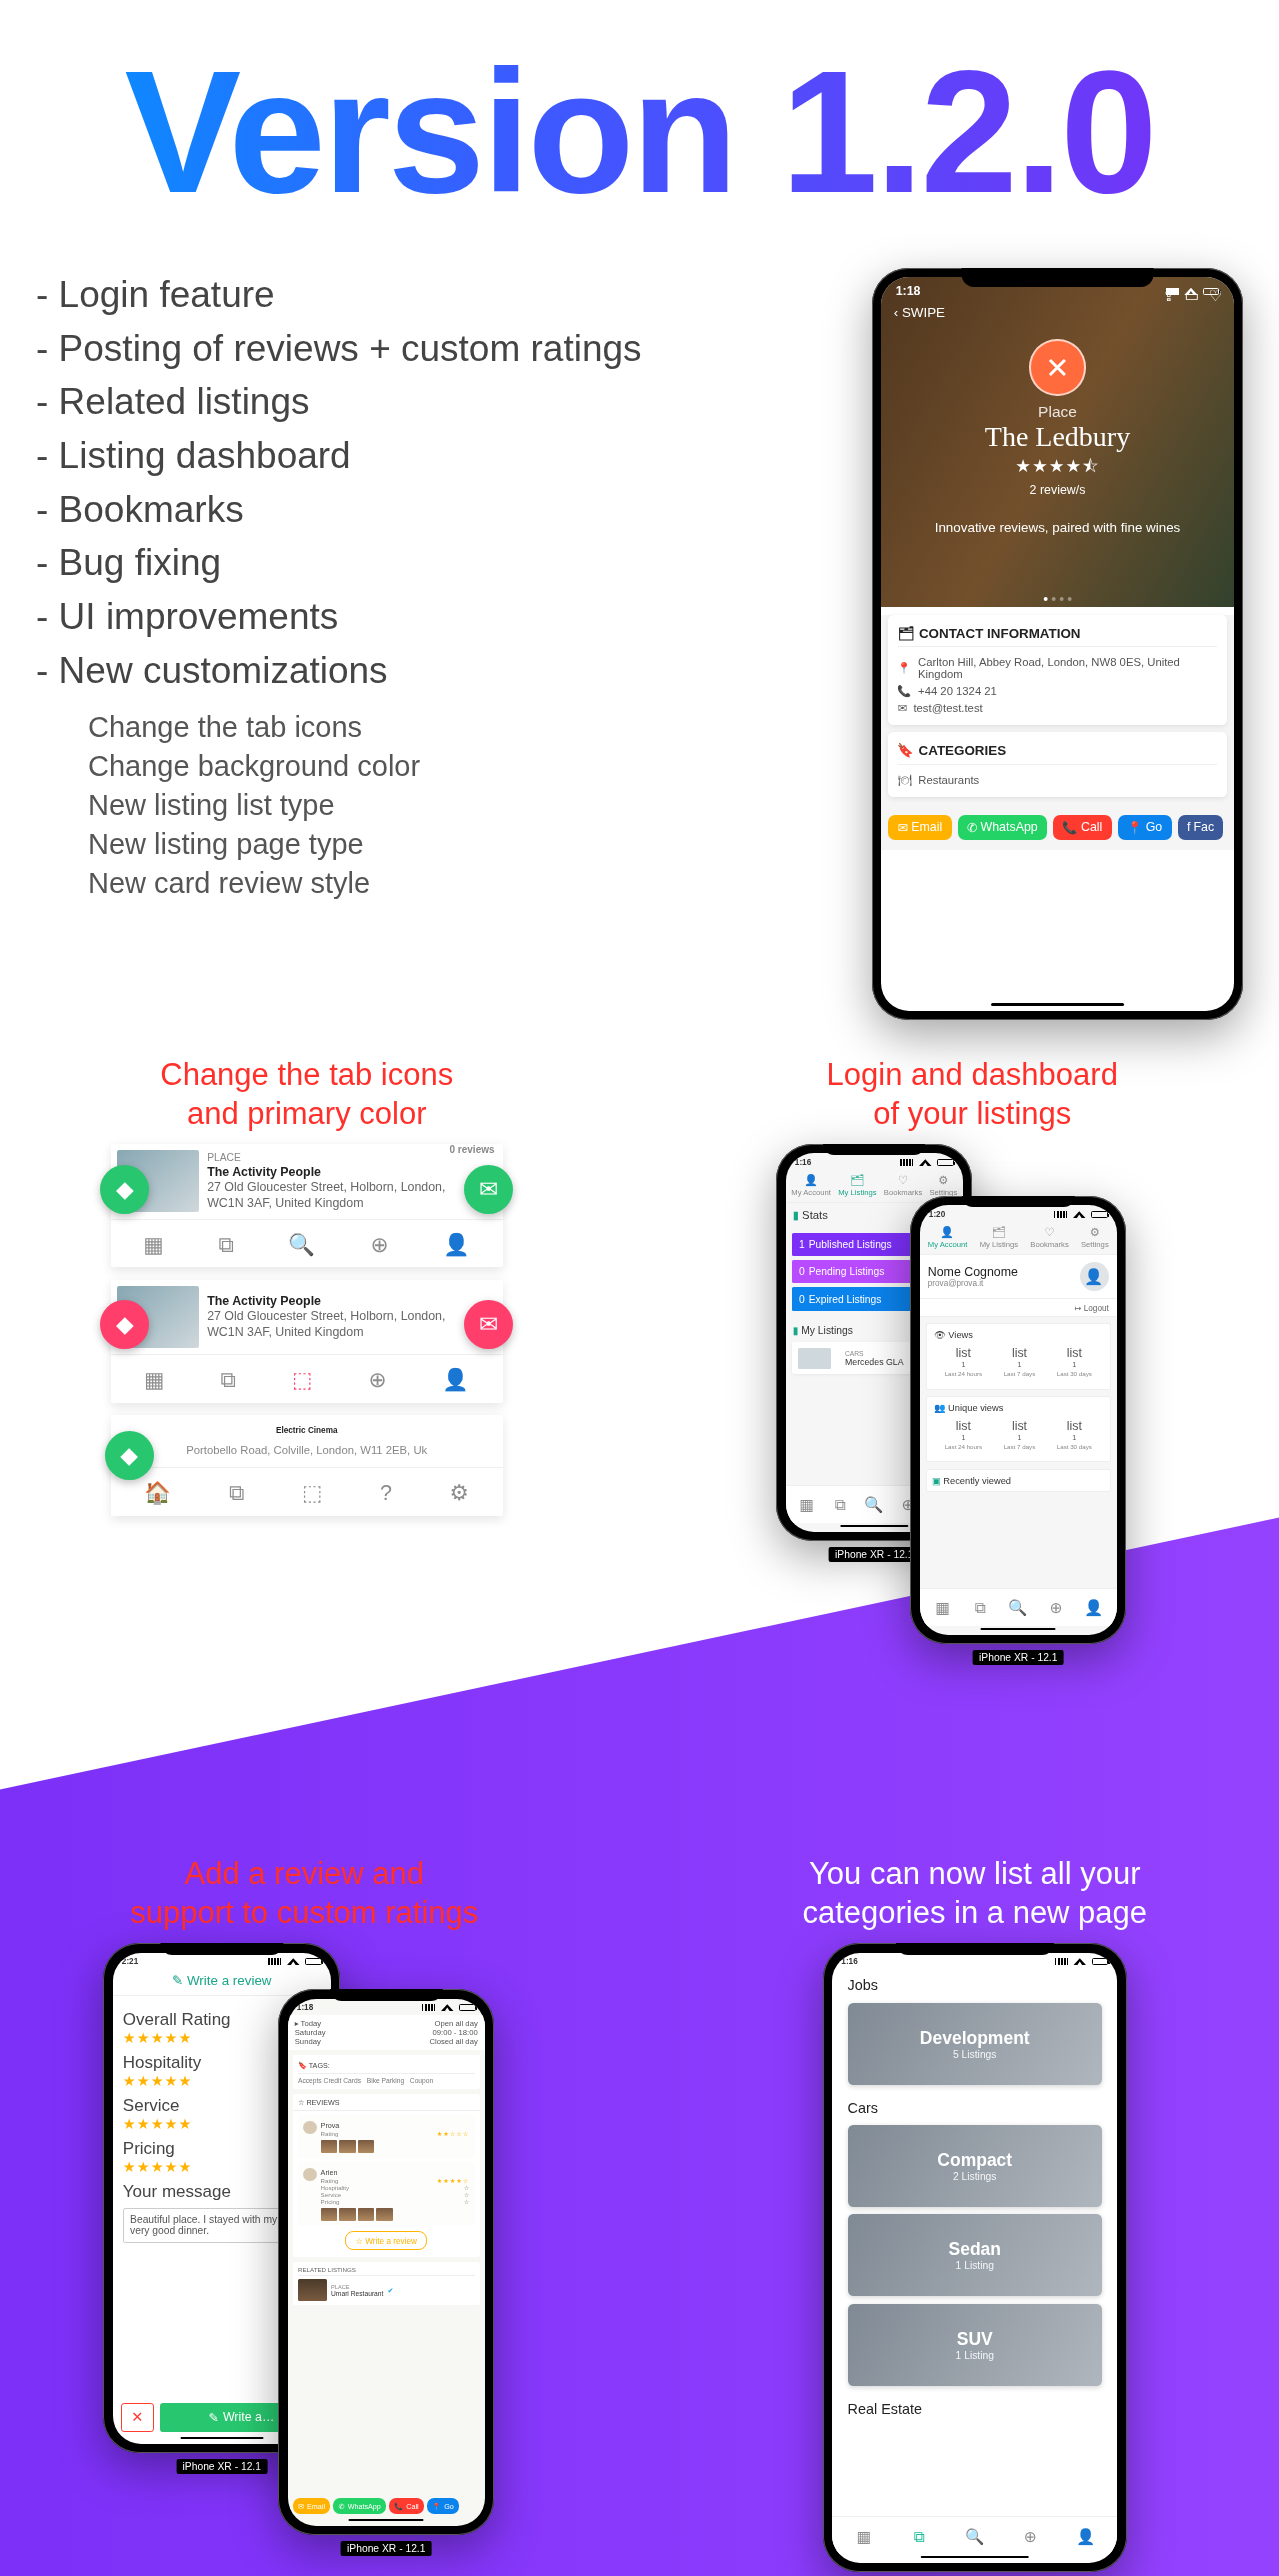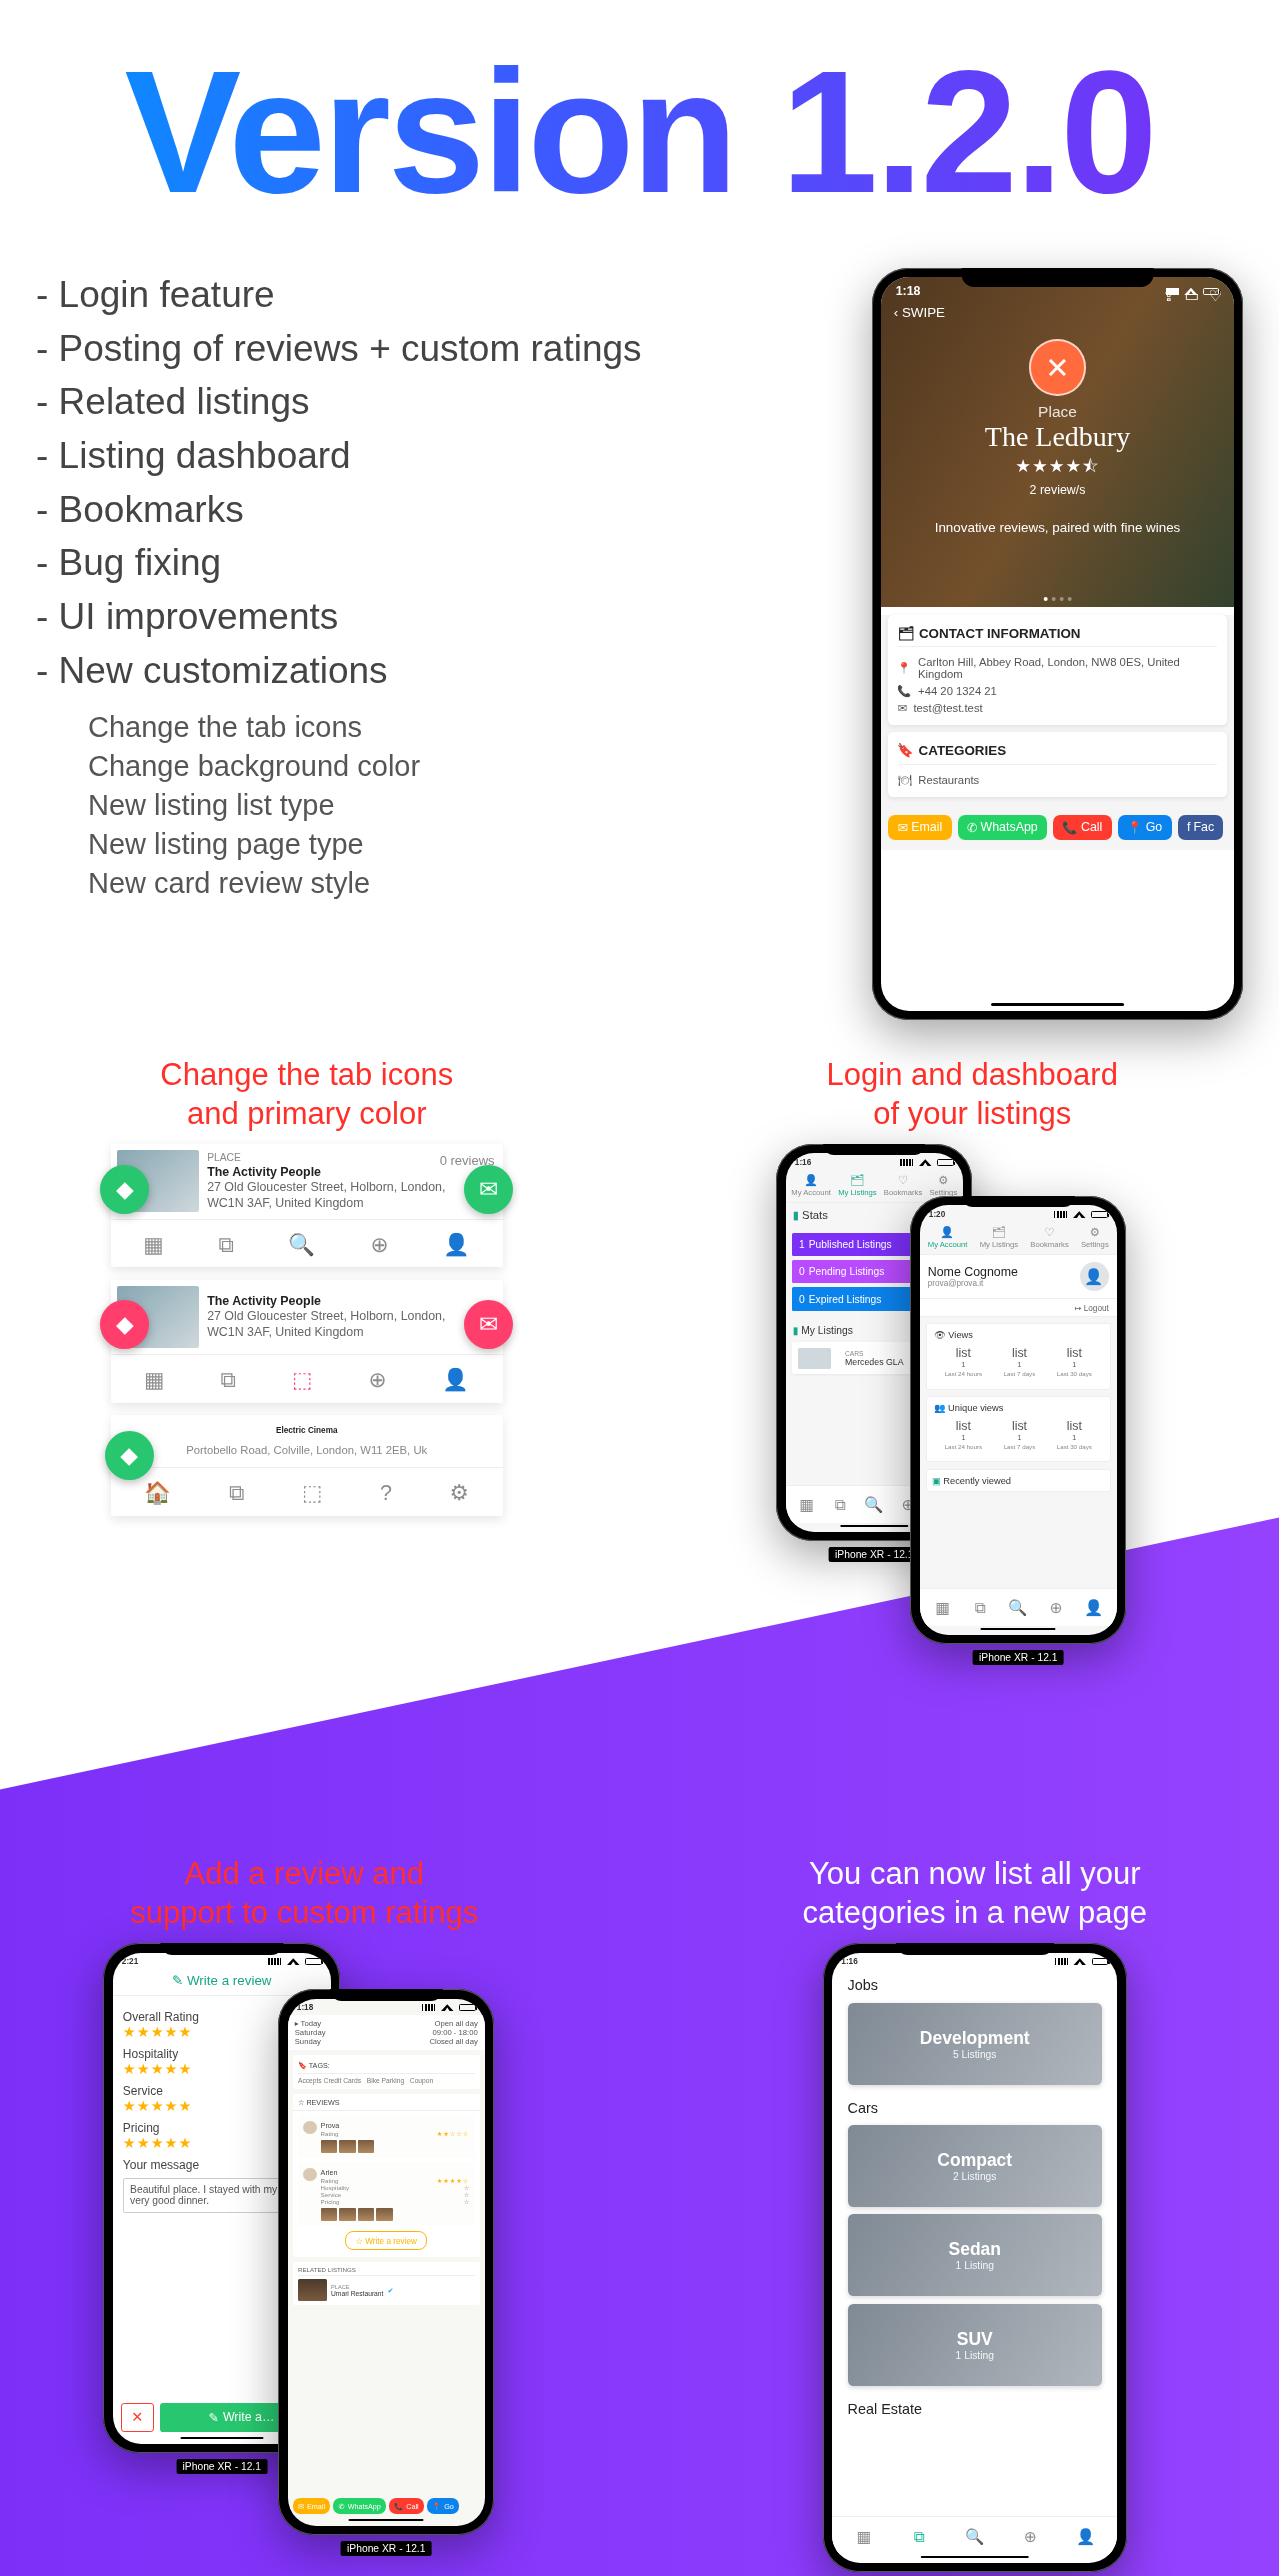--- a/index.html
+++ b/index.html
@@ -74,34 +74,34 @@
   .listitem .meta .v{ font-size:8.8px; color:#333;}
 
   .round { width:49px; height:49px; border-radius:50%; display:flex; align-items:center; justify-content:center; color:#fff; font-size:23px; box-shadow:0 3.1px 8.2px rgba(0,0,0,.25);}
 
   .widecard { display:flex; align-items:center; background:#fff; border-radius:3.1px;
     box-shadow:0 2.1px 8.2px rgba(0,0,0,.12); padding:6.2px; gap:8.2px; position:relative; }
   .widecard .ph { width:82px; height:62px; background:linear-gradient(140deg,#87a7b3,#cfd8dc); border-radius:2.1px;}
   .widecard .txt { flex:1; font-size:12.4px; color:#666; line-height:1.25;}
   .widecard .ttl{ color:#222; font-weight:600; }
   .widecard .cat{ font-size:10.3px; color:#888; }
-  .widecard .rev{ position:absolute; top:9px; right:8.2px; font-size:13px; color:#888; }
+  .widecard .rev{ position:absolute; top:0; right:8.2px; font-size:10px; color:#888;font-weight:bold; }
 
   .bottomtabs { display:flex; justify-content:space-around; padding:12.4px 5.2px 9.3px; color:#8d8d8d; font-size:21.6px; border-top:0.5px solid #eee; }
 
   .viewgrid{ display:flex; justify-content:space-around; text-align:center; font-size:7.2px; color:#555; padding:2.1px 3.1px 5.2px;}
   .viewgrid .vg .b{ font-size:12.4px; display:block;}
   .viewgrid .vg .s{ font-size:6.2px; color:#888;}
 
   .catcard { height:82px; margin:7.2px 15.5px; border-radius:5.2px; background:linear-gradient(120deg,#808a94,#b0b6bd);
     color:#fff; display:flex; flex-direction:column; align-items:center; justify-content:center; font-size:17.5px; font-weight:600; box-shadow:0 1.5px 5.2px rgba(0,0,0,.15);}
   .catcard .sub{ font-size:10.3px; font-weight:400; opacity:.9;}
   .sechead { font-size:14.4px; color:#222; padding:8.2px 15.5px 2.1px; font-weight:500;}
 
-  .review-label{ font-size:12px; color:#444; margin-top:7.2px;}
+  .review-label{ font-size:17px; color:#444; margin-top:7.2px;}
   .review-stars{ color:#ffb300; font-size:14.4px; letter-spacing:1px; }
   .msgbox{ border:0.5px solid #ccc; border-radius:2.1px; padding:5.2px 6.2px; font-size:10.3px; color:#555; margin:5.2px 0; min-height:35px;}
 
   .mini .statusbar{ font-size:8.2px; height:16.5px; padding:3.1px 9.3px 1px;}
   .mini .home-ind{ height:2.1px; }
   .mini .notch{ height:11.3px; }
 
   .rev-chip{ display:flex; gap:4.1px; align-items:flex-start; padding:5.2px; background:#fdfdfb; border-radius:3.1px; margin:4.1px 5.2px; font-size:7.2px;}
   .rev-chip .avat{ width:13.4px; height:13.4px; border-radius:50%; background:#d8c9b3;}
   .rev-chip .col{ flex:1;}

